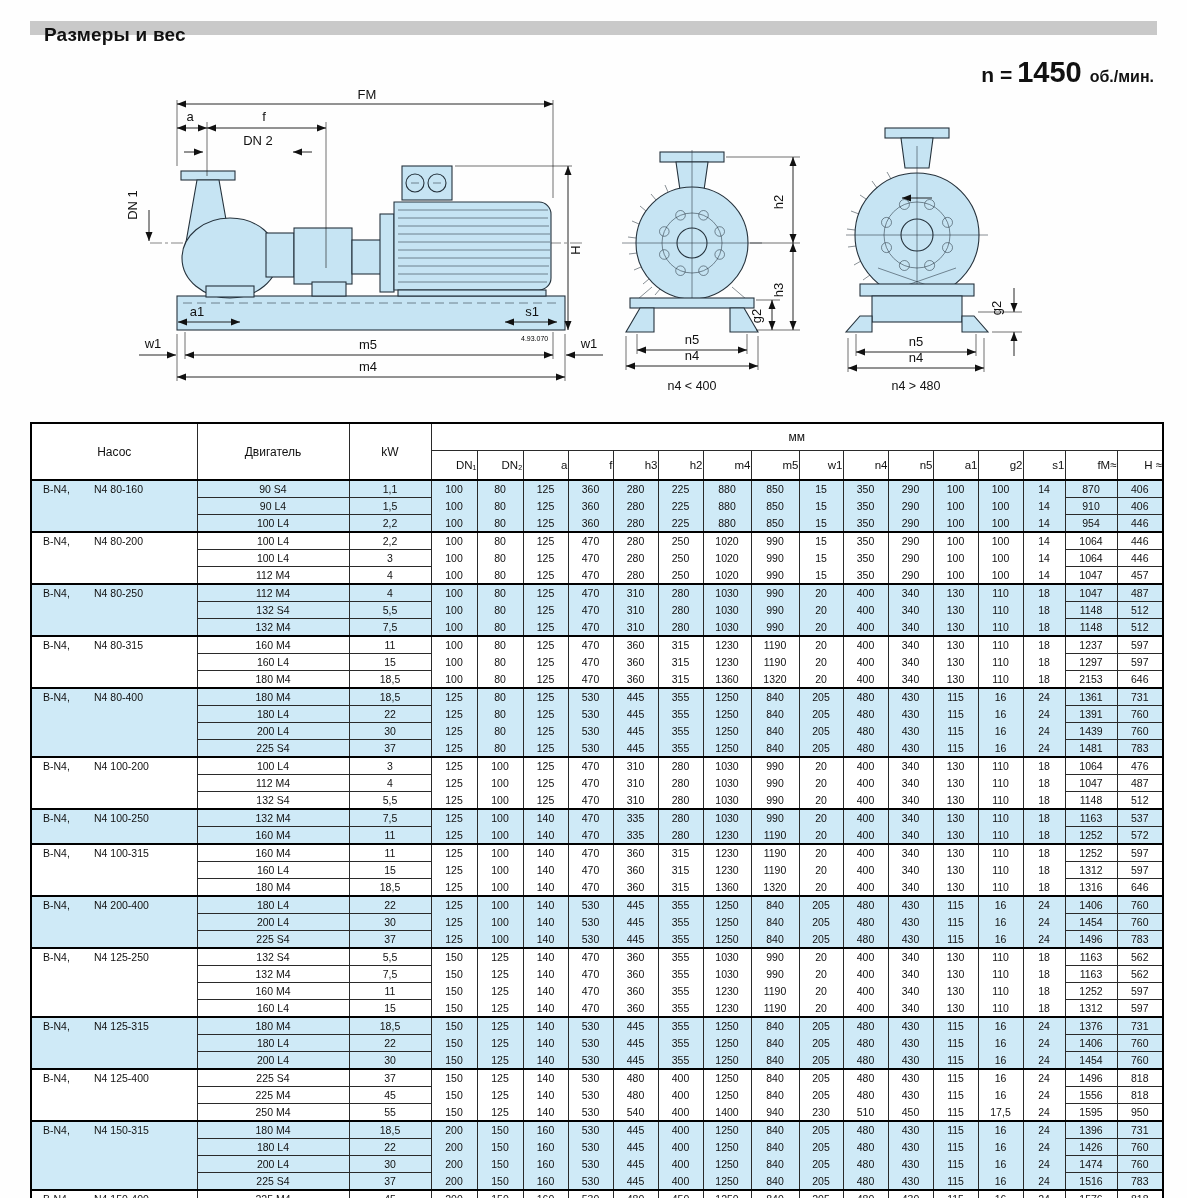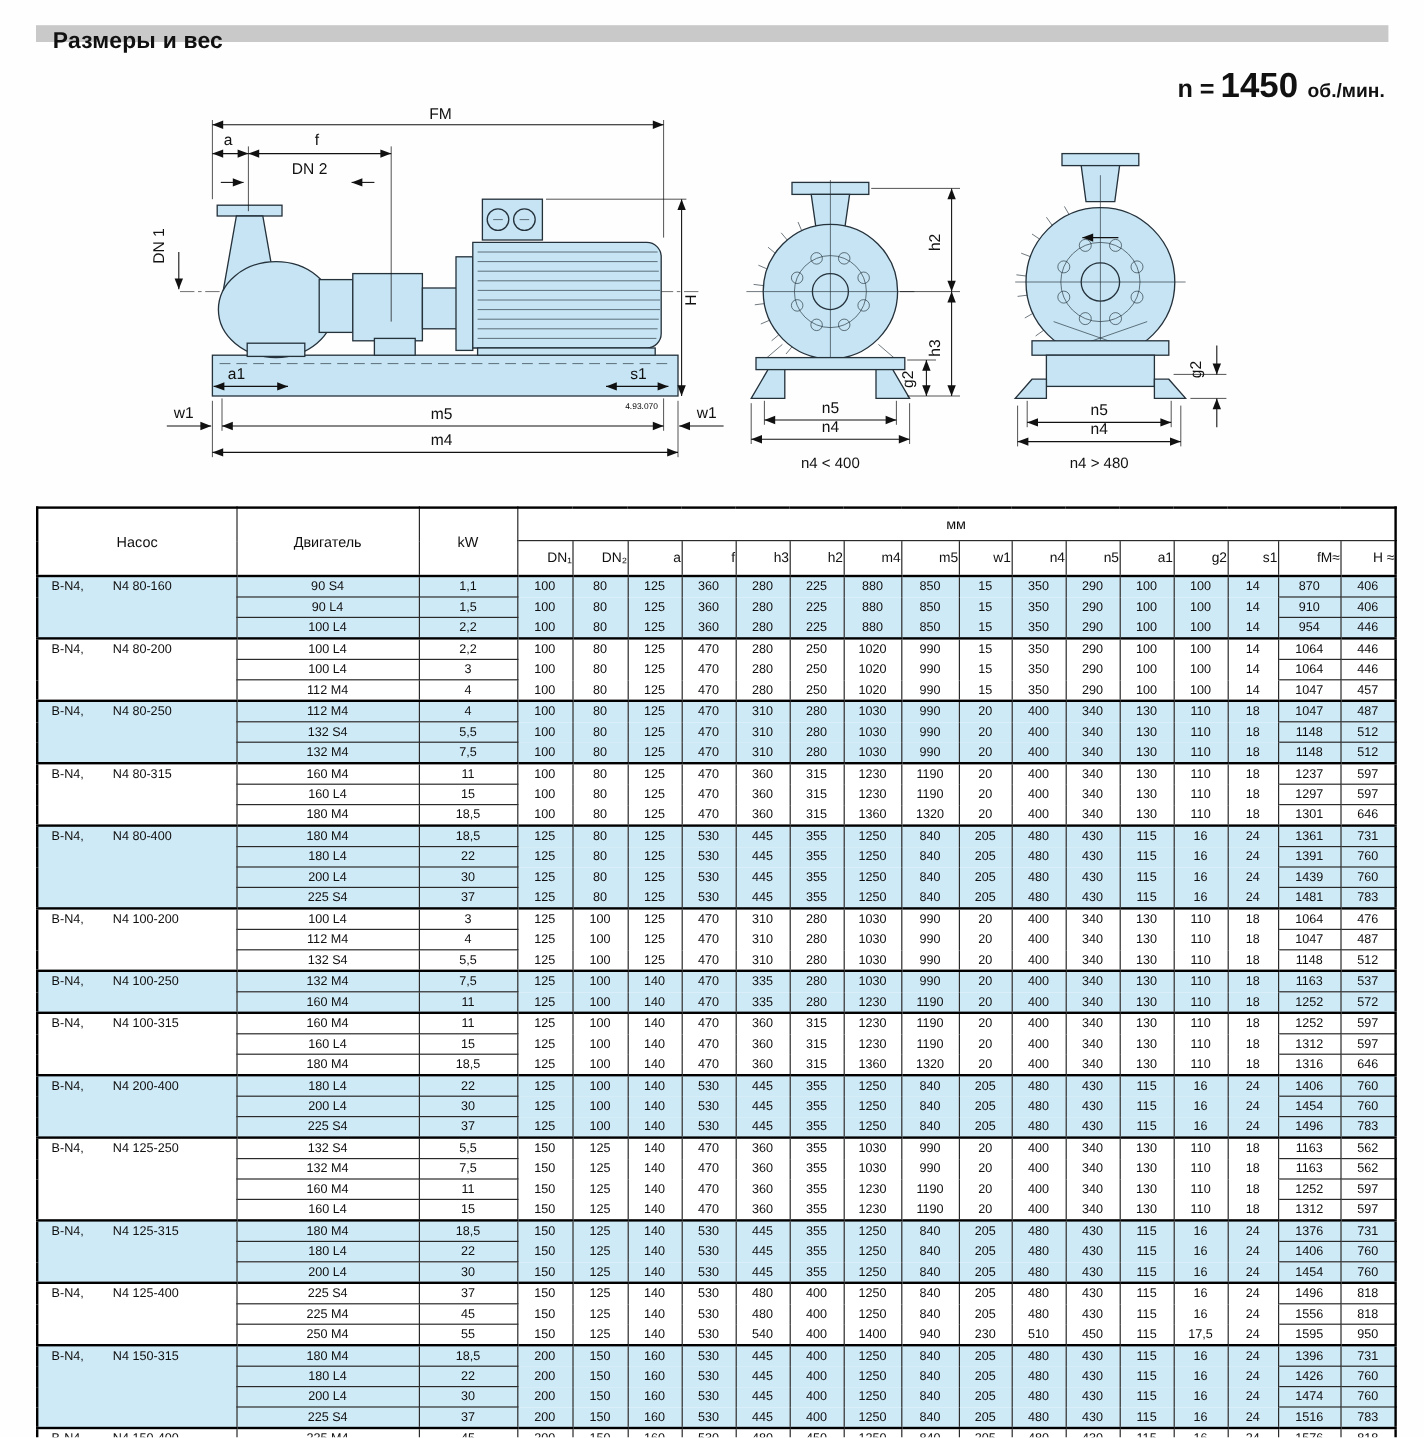--- a/index.html
+++ b/index.html
@@ -530,21 +530,21 @@
           <td>360</td>
           <td>315</td>
           <td>1360</td>
           <td>1320</td>
           <td>20</td>
           <td>400</td>
           <td>340</td>
           <td>130</td>
           <td>110</td>
           <td>18</td>
-          <td>1301</td>
+          <td>2153</td>
           <td>646</td>
         </tr>
         <tr class="row-blue group-start">
           <td rowspan="4" class="pump-cell"><span class="pump-series">B-N4,</span><span class="pump-model">N4 80-400</span></td>
           <td class="motor-cell rule">180 M4</td>
           <td class="kw-cell rule">18,5</td>
           <td>125</td>
           <td>80</td>
           <td>125</td>
           <td>530</td>

